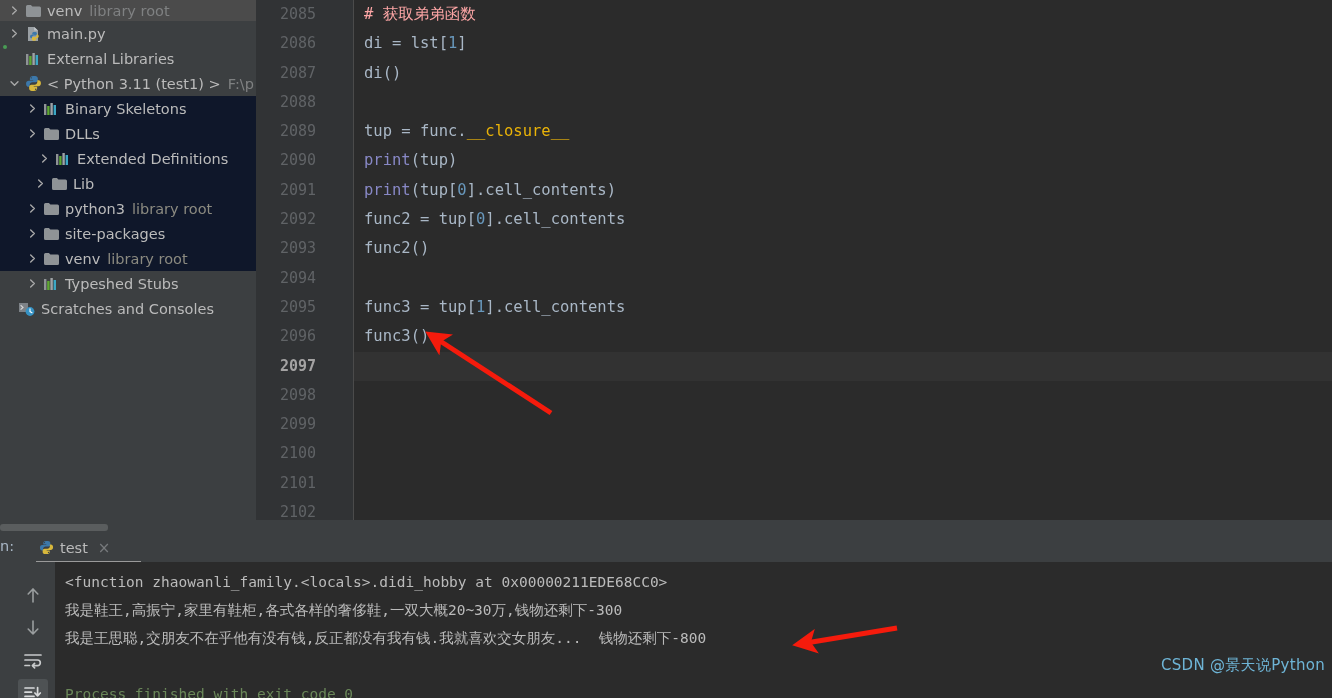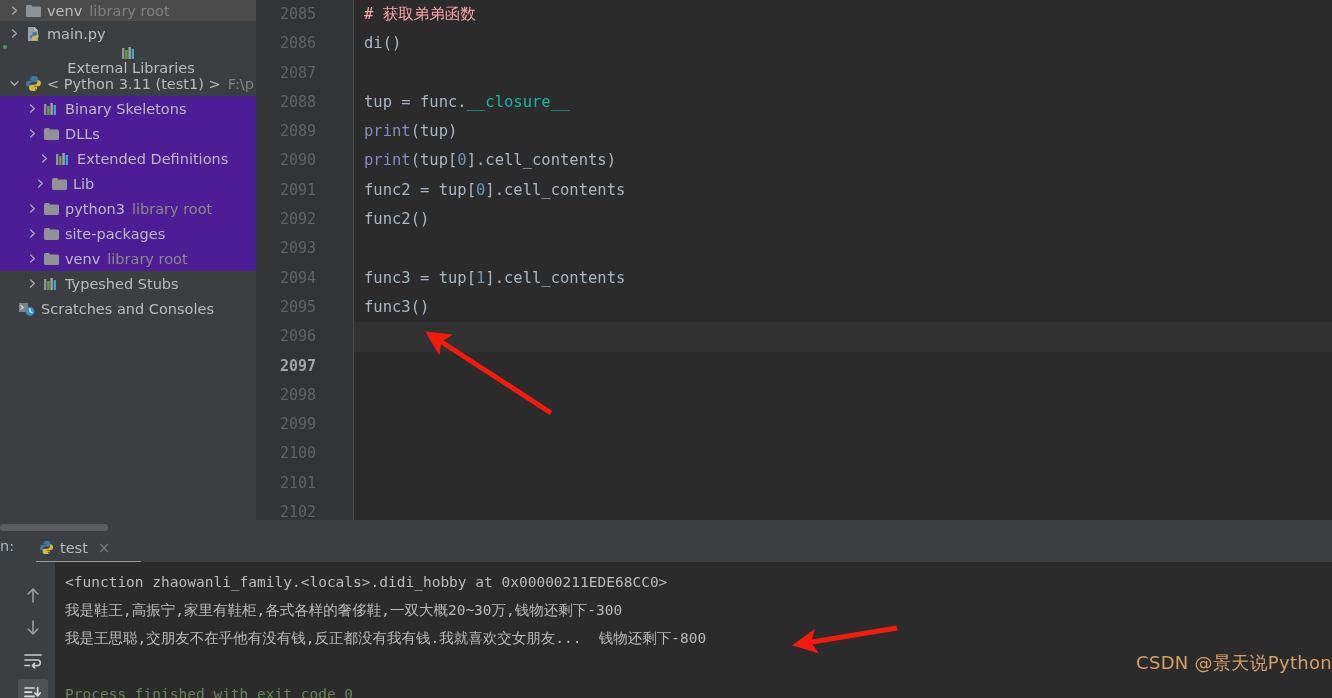--- a/index.html
+++ b/index.html
@@ -27,21 +27,21 @@
   .tree-row {
     position: relative;
     height: 25px;
     display: flex;
     align-items: center;
     font-size: 14.5px;
     color: #bbbbbb;
     white-space: nowrap;
   }
   .tree-row.sel-blue { background: #4b4b4b; }
-  .tree-row.sel-brown { background: #4c1d95; }
+  .tree-row.sel-brown { background: #0f172a; }
   .tree-row.top-cut { color: #8d8d86; }
 
   .chev {
     width: 17px; min-width: 17px;
     display: inline-flex; justify-content: center; align-items: center;
     color: #a9a9a9;
     font-size: 12px;
   }
   .chev svg { display:block; }
   .ico {
@@ -109,21 +109,21 @@
     height: 29.3px;
     line-height: 29.3px;
     padding-left: 10px;
     white-space: pre;
     color: #a9b7c6;
   }
   .cline.current-line { background: #323232; }
   .tok-comment { color: #fca5a5; }
   .tok-num     { color: #6897bb; }
   .tok-fn      { color: #8888c6; }
-  .tok-magic   { color: #14b8a6; }
+  .tok-magic   { color: #eab308; }
   .tok-plain   { color: #a9b7c6; }
 
   
   #editor-hscroll {
     position: absolute; left: 256px; top: 520px;
     width: 1076px; height: 12px;
     background: #3c3f41;
   }
 
   
@@ -198,23 +198,23 @@
 
   
   #frag-green {
     position: absolute; left: 3px; top: 45px;
     width: 4px; height: 4px;
     background: #499c54; border-radius: 50%;
   }
 
   
   #watermark {
-    position: absolute; right: 0; bottom: 23px;
-    font-size: 18px;
-    color: #fdba74;
+    position: absolute; right: 7px; bottom: 23px;
+    font-size: 15px;
+    color: #7dd3fc;
     opacity: .82;
     font-family: "DejaVu Sans", "Liberation Sans", sans-serif;
     letter-spacing: .3px;
   }
 
   
   .arrow-svg { position: absolute; pointer-events: none; }
 </style>
 </head>
 <body>
@@ -247,21 +247,21 @@
             <path d="M3 1h6.2L13 4.6V15H3z" fill="#9aa0a4"></path>
             <path d="M9.2 1 13 4.6H9.2z" fill="#c2c7cb"></path>
             <g transform="translate(4.4,5.4) scale(0.62)">
               <path d="M7.7 1C5.6 1 4.6 1.9 4.6 3.3v1.6h3.2v.5H3.5C2.1 5.4 1 6.2 1 8.2s1 2.9 2.3 2.9h1.1V9.4c0-1.4 1.2-2.6 2.6-2.6h3c1.2 0 2.1-.9 2.1-2.1V3.3C12.1 1.9 11 1 9.6 1H7.7z" fill="#3c78aa"></path>
               <path d="M8.3 15c2.1 0 3.1-.9 3.1-2.3v-1.6H8.2v-.5h4.3c1.4 0 2.5-.8 2.5-2.8s-1-2.9-2.3-2.9h-1.1v1.7c0 1.4-1.2 2.6-2.6 2.6h-3c-1.2 0-2.1.9-2.1 2.1v1.4C3.9 14.1 5 15 6.4 15h1.9z" fill="#d8b83c"></path>
             </g>
           </svg>
         </span>
         <span class="lbl">main.py</span>
       </div>
-      <div class="tree-row" style="padding-left: 6px; flex-direction: column;">
+      <div class="tree-row" style="padding-left: 6px;">
         <span class="chev"></span>
         <span class="ico">
           <svg width="17" height="14" viewBox="0 0 17 14">
             <rect x="1" y="2" width="2.4" height="11" fill="#8f9396"></rect>
             <rect x="4.2" y="4" width="2.4" height="9" fill="#5fa832"></rect>
             <rect x="7.4" y="1" width="2.4" height="12" fill="#9fa3a6"></rect>
             <rect x="10.6" y="3" width="2.4" height="10" fill="#3ba7c4"></rect>
           </svg>
         </span>
         <span class="lbl">External Libraries</span>
@@ -430,20 +430,21 @@
         <div class="gline current">2097</div>
         <div class="gline">2098</div>
         <div class="gline">2099</div>
         <div class="gline">2100</div>
         <div class="gline">2101</div>
         <div class="gline">2102</div>
       </div>
     <div id="gutter-sep"></div>
     <div id="code">
         <div class="cline"><span class="tok-comment"># 获取弟弟函数</span></div>
+        <div class="cline"><span class="tok-plain">di = lst[</span><span class="tok-num">1</span><span class="tok-plain">]</span></div>
         <div class="cline"><span class="tok-plain">di()</span></div>
         <div class="cline">&nbsp;</div>
         <div class="cline"><span class="tok-plain">tup = func.</span><span class="tok-magic">__closure__</span></div>
         <div class="cline"><span class="tok-fn">print</span><span class="tok-plain">(tup)</span></div>
         <div class="cline"><span class="tok-fn">print</span><span class="tok-plain">(tup[</span><span class="tok-num">0</span><span class="tok-plain">].cell_contents)</span></div>
         <div class="cline"><span class="tok-plain">func2 = tup[</span><span class="tok-num">0</span><span class="tok-plain">].cell_contents</span></div>
         <div class="cline"><span class="tok-plain">func2()</span></div>
         <div class="cline">&nbsp;</div>
         <div class="cline"><span class="tok-plain">func3 = tup[</span><span class="tok-num">1</span><span class="tok-plain">].cell_contents</span></div>
         <div class="cline"><span class="tok-plain">func3()</span></div>

